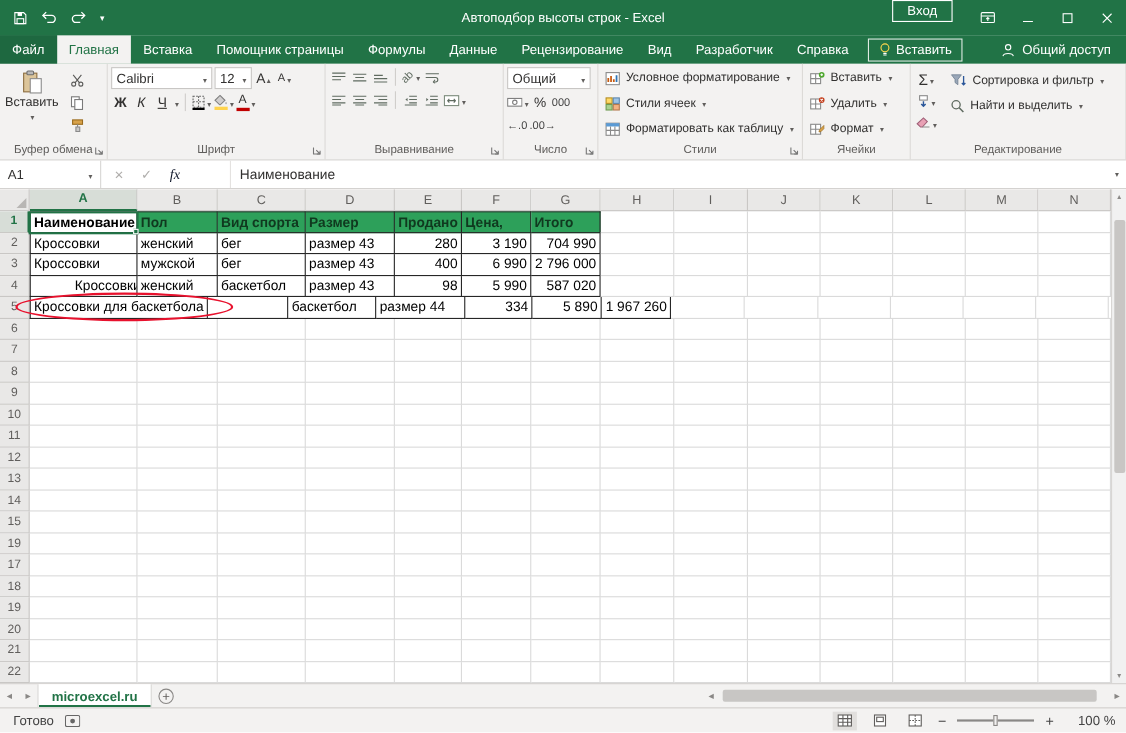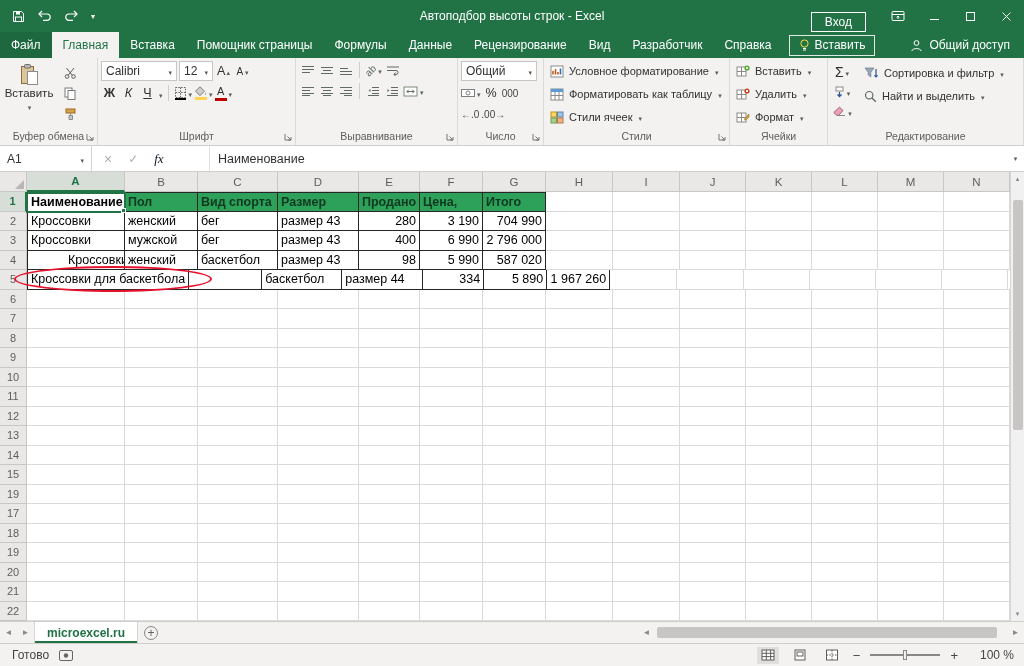--- a/index.html
+++ b/index.html
@@ -5,21 +5,21 @@
   *{box-sizing:border-box;margin:0;padding:0}
   html,body{width:1024px;height:666px;overflow:hidden}
   body{font-family:"Liberation Sans",sans-serif;background:#fff}
   .app{width:1024px;height:666px;display:flex;flex-direction:column;position:relative;background:#fff}
 
   
   .titlebar{height:32px;background:#217346;color:#fff;display:flex;align-items:center;position:relative;flex:0 0 auto}
   .qat{display:flex;align-items:center;gap:12px;padding-left:12px;z-index:2}
   .qbtn{display:flex;align-items:center;justify-content:center}
   .wtitle{position:absolute;left:0;right:0;text-align:center;font-size:12px;pointer-events:none}
-  .tbright{margin-left:auto;display:flex;align-items:flex-end;z-index:2}
+  .tbright{margin-left:auto;display:flex;align-items:flex-start;z-index:2}
   .signin{border:1px solid #fff;font-size:12px;padding:2px 13px;margin-right:14px;cursor:default}
   .winbtn{width:36px;height:32px;display:flex;align-items:center;justify-content:center}
 
   
   .tabrow{height:26px;background:#217346;display:flex;align-items:stretch;color:#fff;flex:0 0 auto}
   .rtab{padding:0 11px;font-size:12px;display:flex;align-items:center;white-space:nowrap}
   .rtab.file{background:#1e6840}
   .rtab.active{background:#f3f2f1;color:#217346}
   .assistant{display:flex;align-items:center;gap:5px;border:1px solid rgba(255,255,255,.85);padding:0 9px;margin-left:6px;font-size:12px;align-self:center;height:21px;white-space:nowrap}
   .share{margin-left:auto;display:flex;align-items:center;gap:6px;padding:0 14px;font-size:12px;white-space:nowrap}
@@ -246,21 +246,21 @@
           <svg width="10" height="10" viewBox="0 0 10 10">
             <path d="M2 2v6h6" fill="none" stroke="#777"></path>
             <path d="M4.5 4.5 8 8M8 5v3h-3" fill="none" stroke="#777"></path>
           </svg>
         </span>
     </div>
 
     <div class="rgroup" style="flex:0 0 198px">
       <div class="rgc col">
         <div class="fontrow">
-          <div class="combo" style="width:76px">
+          <div class="combo" style="width:92px">
               <span>Calibri</span>
               <span class="cv"></span>
             </div>
           <div class="combo" style="width:34px">
               <span>12</span>
               <span class="cv"></span>
             </div>
           <span class="fmtbtn">
               <span>А</span>
               <span class="cu"></span>
@@ -426,35 +426,35 @@
           <svg width="14" height="13" viewBox="0 0 14 13">
               <rect x="1" y="1" width="12" height="11" fill="#fff" stroke="#8a8a8a"></rect>
               <path d="M3 9.5V6M5.5 9.5V4M8 9.5V7" stroke="#c55a11" stroke-width="1.6"></path>
               <path d="M10.5 9.5V3.5" stroke="#2e74b5" stroke-width="1.6"></path>
             </svg>
           <span>Условное форматирование</span>
           <span class="cv"></span>
         </div>
         <div class="listrow">
           <svg width="14" height="13" viewBox="0 0 14 13">
-              <rect x="1" y="1" width="12" height="11" fill="#fff" stroke="#8a8a8a"></rect>
-              <rect x="1" y="1" width="12" height="3" fill="#5b9bd5"></rect>
-              <path d="M1 7.5h12M5 4v8M9 4v8" stroke="#8a8a8a"></path>
-            </svg>
-          <span>Форматировать как таблицу</span>
-          <span class="cv"></span>
-        </div>
-        <div class="listrow">
-          <svg width="14" height="13" viewBox="0 0 14 13">
               <rect x="1" y="1" width="5.5" height="5" fill="#ffd966" stroke="#b58f22"></rect>
               <rect x="7.5" y="1" width="5.5" height="5" fill="#9dc3e6" stroke="#5f87ad"></rect>
               <rect x="1" y="7" width="5.5" height="5" fill="#a9d18e" stroke="#6f9c52"></rect>
               <rect x="7.5" y="7" width="5.5" height="5" fill="#f4b183" stroke="#b57b4f"></rect>
             </svg>
           <span>Стили ячеек</span>
+          <span class="cv"></span>
+        </div>
+        <div class="listrow">
+          <svg width="14" height="13" viewBox="0 0 14 13">
+              <rect x="1" y="1" width="12" height="11" fill="#fff" stroke="#8a8a8a"></rect>
+              <rect x="1" y="1" width="12" height="3" fill="#5b9bd5"></rect>
+              <path d="M1 7.5h12M5 4v8M9 4v8" stroke="#8a8a8a"></path>
+            </svg>
+          <span>Форматировать как таблицу</span>
           <span class="cv"></span>
         </div>
       </div>
       <div class="rglabel">Стили</div>
       <span class="launcher">
           <svg width="10" height="10" viewBox="0 0 10 10">
             <path d="M2 2v6h6" fill="none" stroke="#777"></path>
             <path d="M4.5 4.5 8 8M8 5v3h-3" fill="none" stroke="#777"></path>
           </svg>
         </span>

